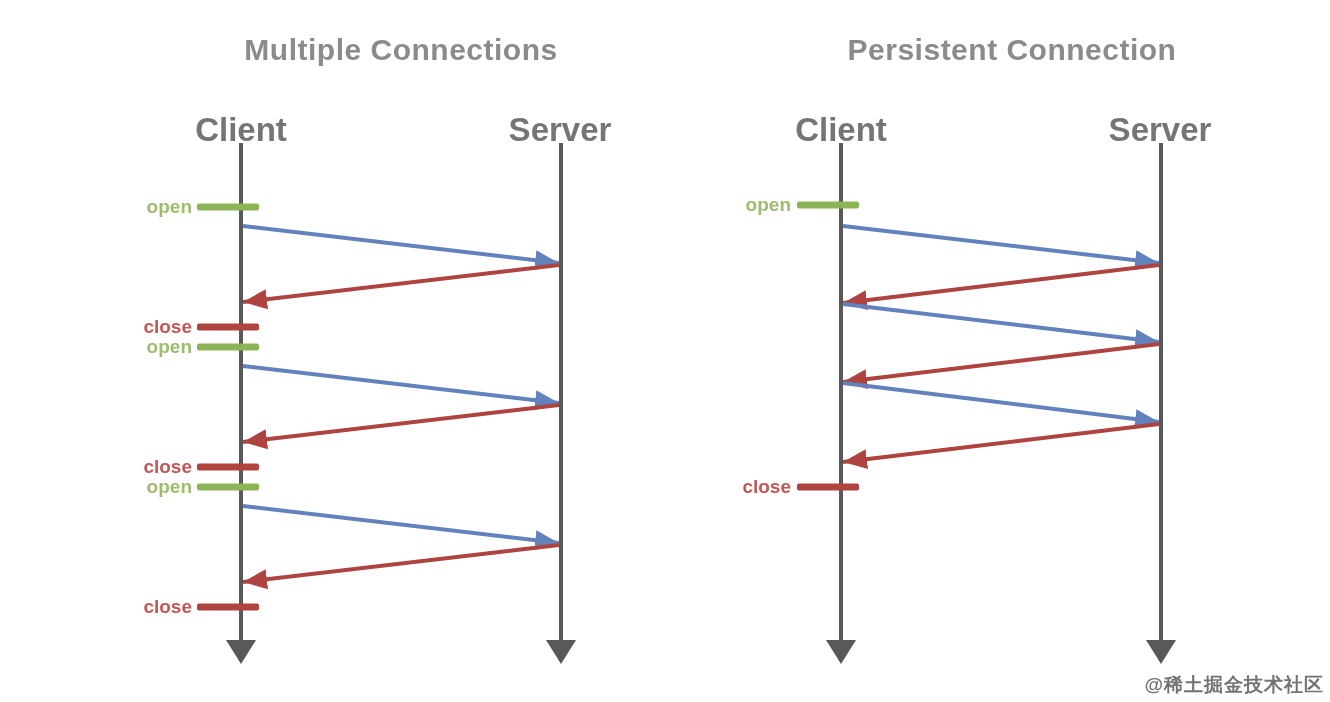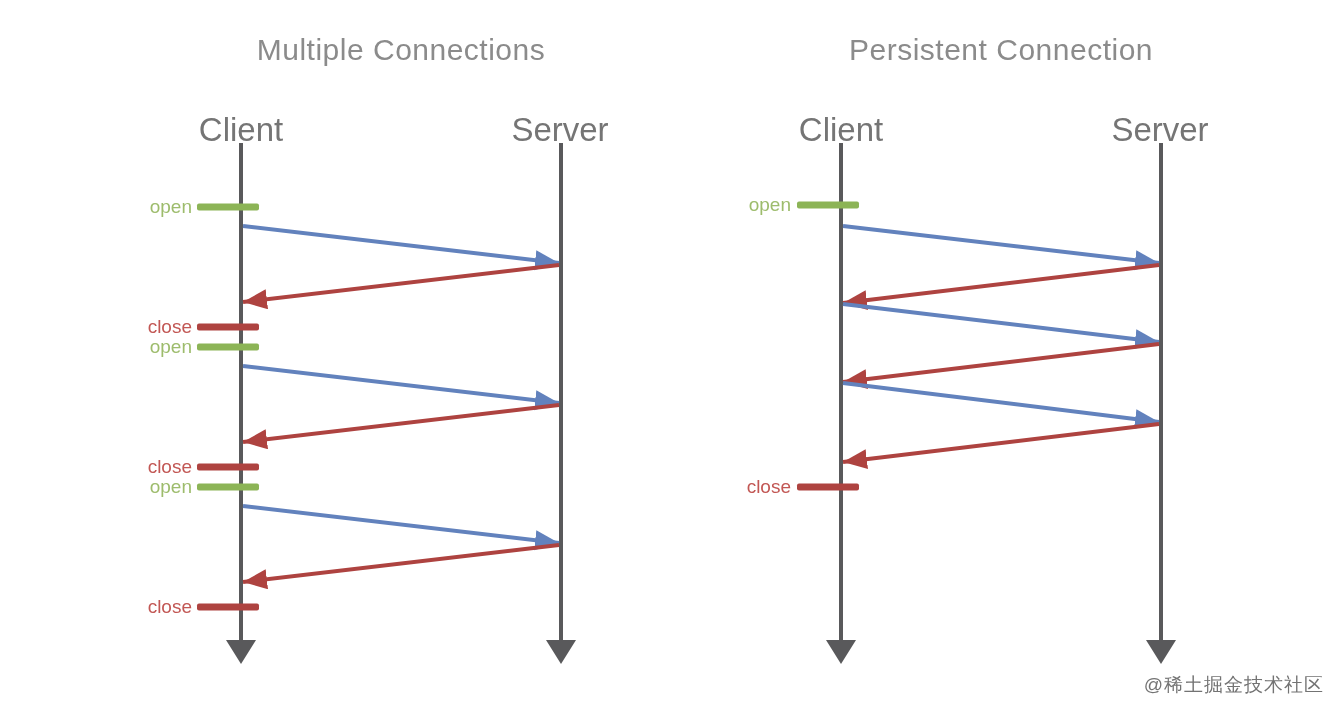--- a/index.html
+++ b/index.html
@@ -1,18 +1,18 @@
 <!DOCTYPE html>
 <html><head>
 <meta charset="utf-8">
 <style>
   html,body{margin:0;padding:0;background:#ffffff;}
   .stage{
     position:relative;width:1330px;height:702px;background:#ffffff;
-    overflow:hidden;font-family:"Liberation Sans",sans-serif;
+    overflow:hidden;font-family:"Liberation Sans",sans-serif;font-weight:bold;
   }
   #scene{position:absolute;left:0;top:0;}
   .title{
     position:absolute;top:33px;transform:translateX(-50%);
     font-size:30px;color:#8b8b8b;letter-spacing:0.5px;white-space:nowrap;
   }
   .t1{left:401px;}
   .t2{left:1001px;}
   .actor{
     position:absolute;top:111px;transform:translateX(-50%);
@@ -71,21 +71,21 @@
         <line x1="843" y1="304" x2="1159" y2="342" stroke="#6282bd" stroke-width="4" marker-end="url(#arrow-request)"></line>
         <line x1="1159" y1="344" x2="843" y2="382" stroke="#ae4340" stroke-width="4" marker-end="url(#arrow-response)"></line>
         <line x1="843" y1="383" x2="1159" y2="422" stroke="#6282bd" stroke-width="4" marker-end="url(#arrow-request)"></line>
         <line x1="1159" y1="424" x2="843" y2="462" stroke="#ae4340" stroke-width="4" marker-end="url(#arrow-response)"></line>
         <rect x="797" y="201.5" width="62" height="7" rx="2" fill="#8cb456"></rect>
         <rect x="797" y="483.5" width="62" height="7" rx="2" fill="#ae4340"></rect>
       </g>
     </svg>
 
   <div class="title t1" style="color: rgb(139, 139, 139);">Multiple Connections</div>
-  <div class="title t2" style="color: rgb(139, 139, 139);">Persistent Connection</div>
+  <div class="title t2" style="color: rgb(139, 139, 139); margin-left: 11px;">Persistent Connection</div>
 
   <div class="actor a1" style="color: rgb(117, 117, 117);">Client</div>
   <div class="actor a2" style="color: rgb(117, 117, 117);">Server</div>
   <div class="actor a3" style="color: rgb(117, 117, 117);">Client</div>
   <div class="actor a4" style="color: rgb(117, 117, 117);">Server</div>
 
   <div class="watermark" style="color: #737373;">@稀土掘金技术社区</div>
 <div class="ticklabel" style="right: 1138px; top: 193px; color: rgb(157, 188, 108);">open</div>
     <div class="ticklabel" style="right: 1138px; top: 313px; color: rgb(194, 87, 84);">close</div>
     <div class="ticklabel" style="right: 1138px; top: 333px; color: rgb(157, 188, 108);">open</div>

